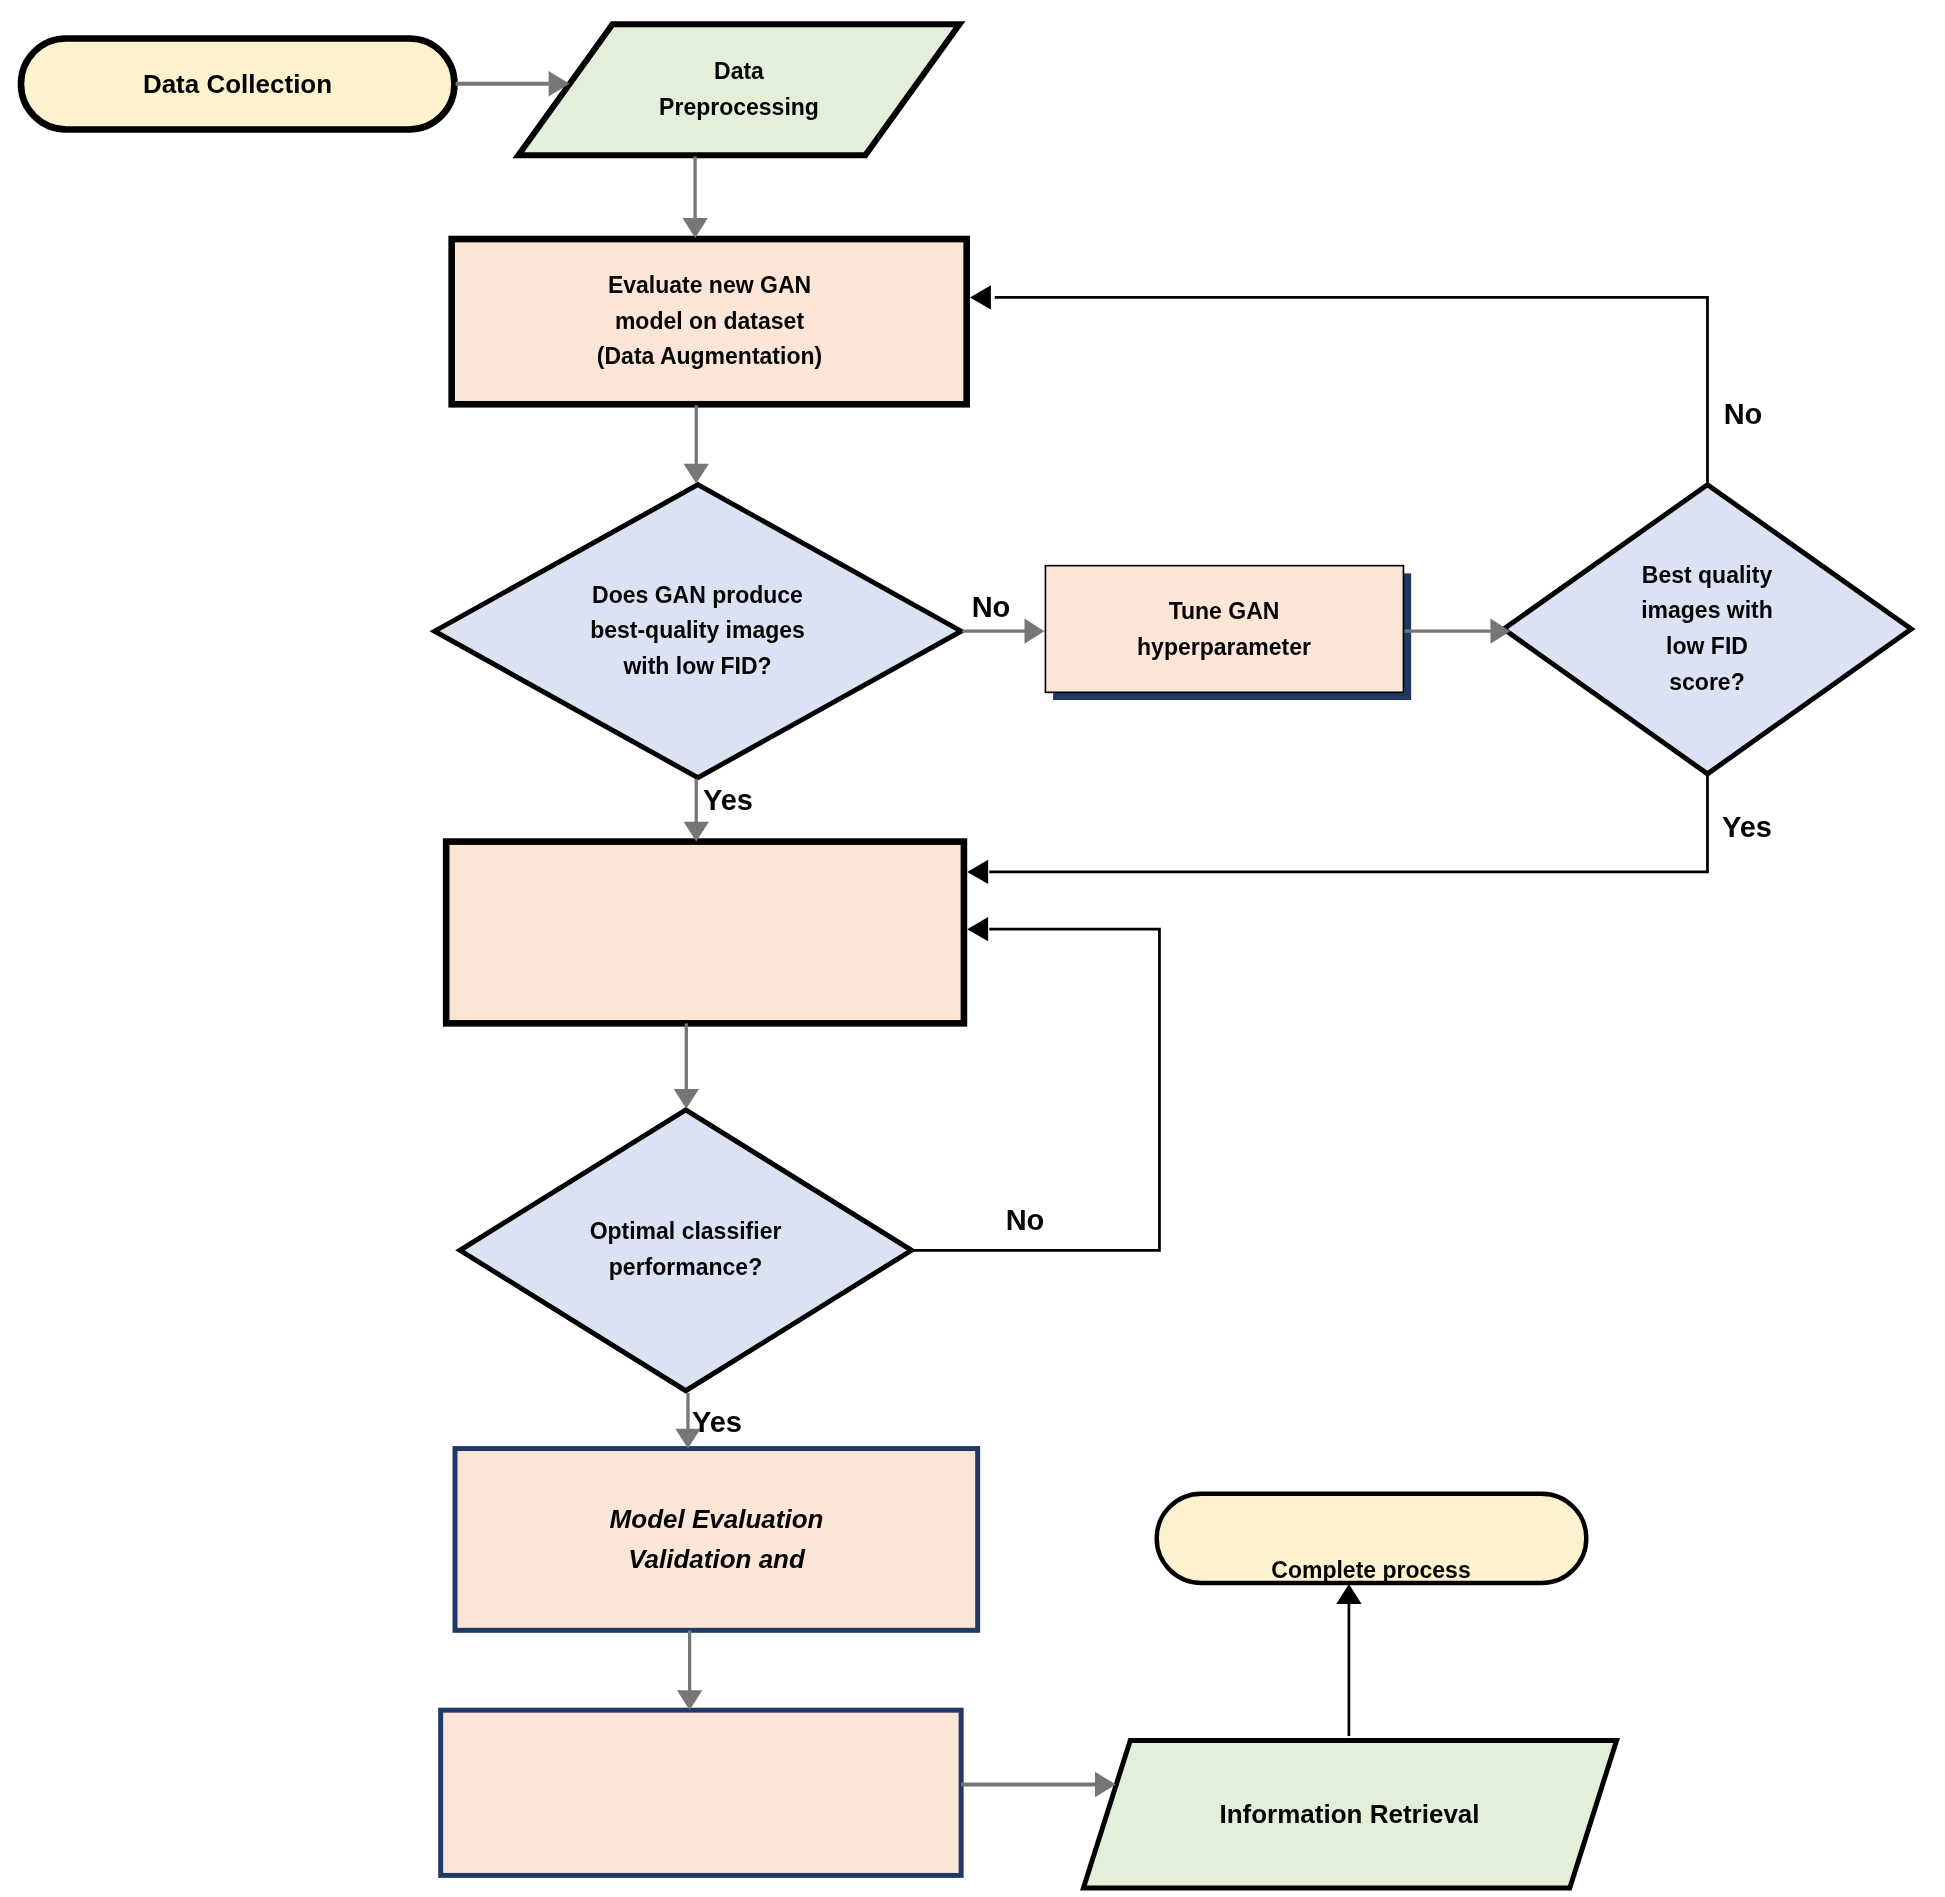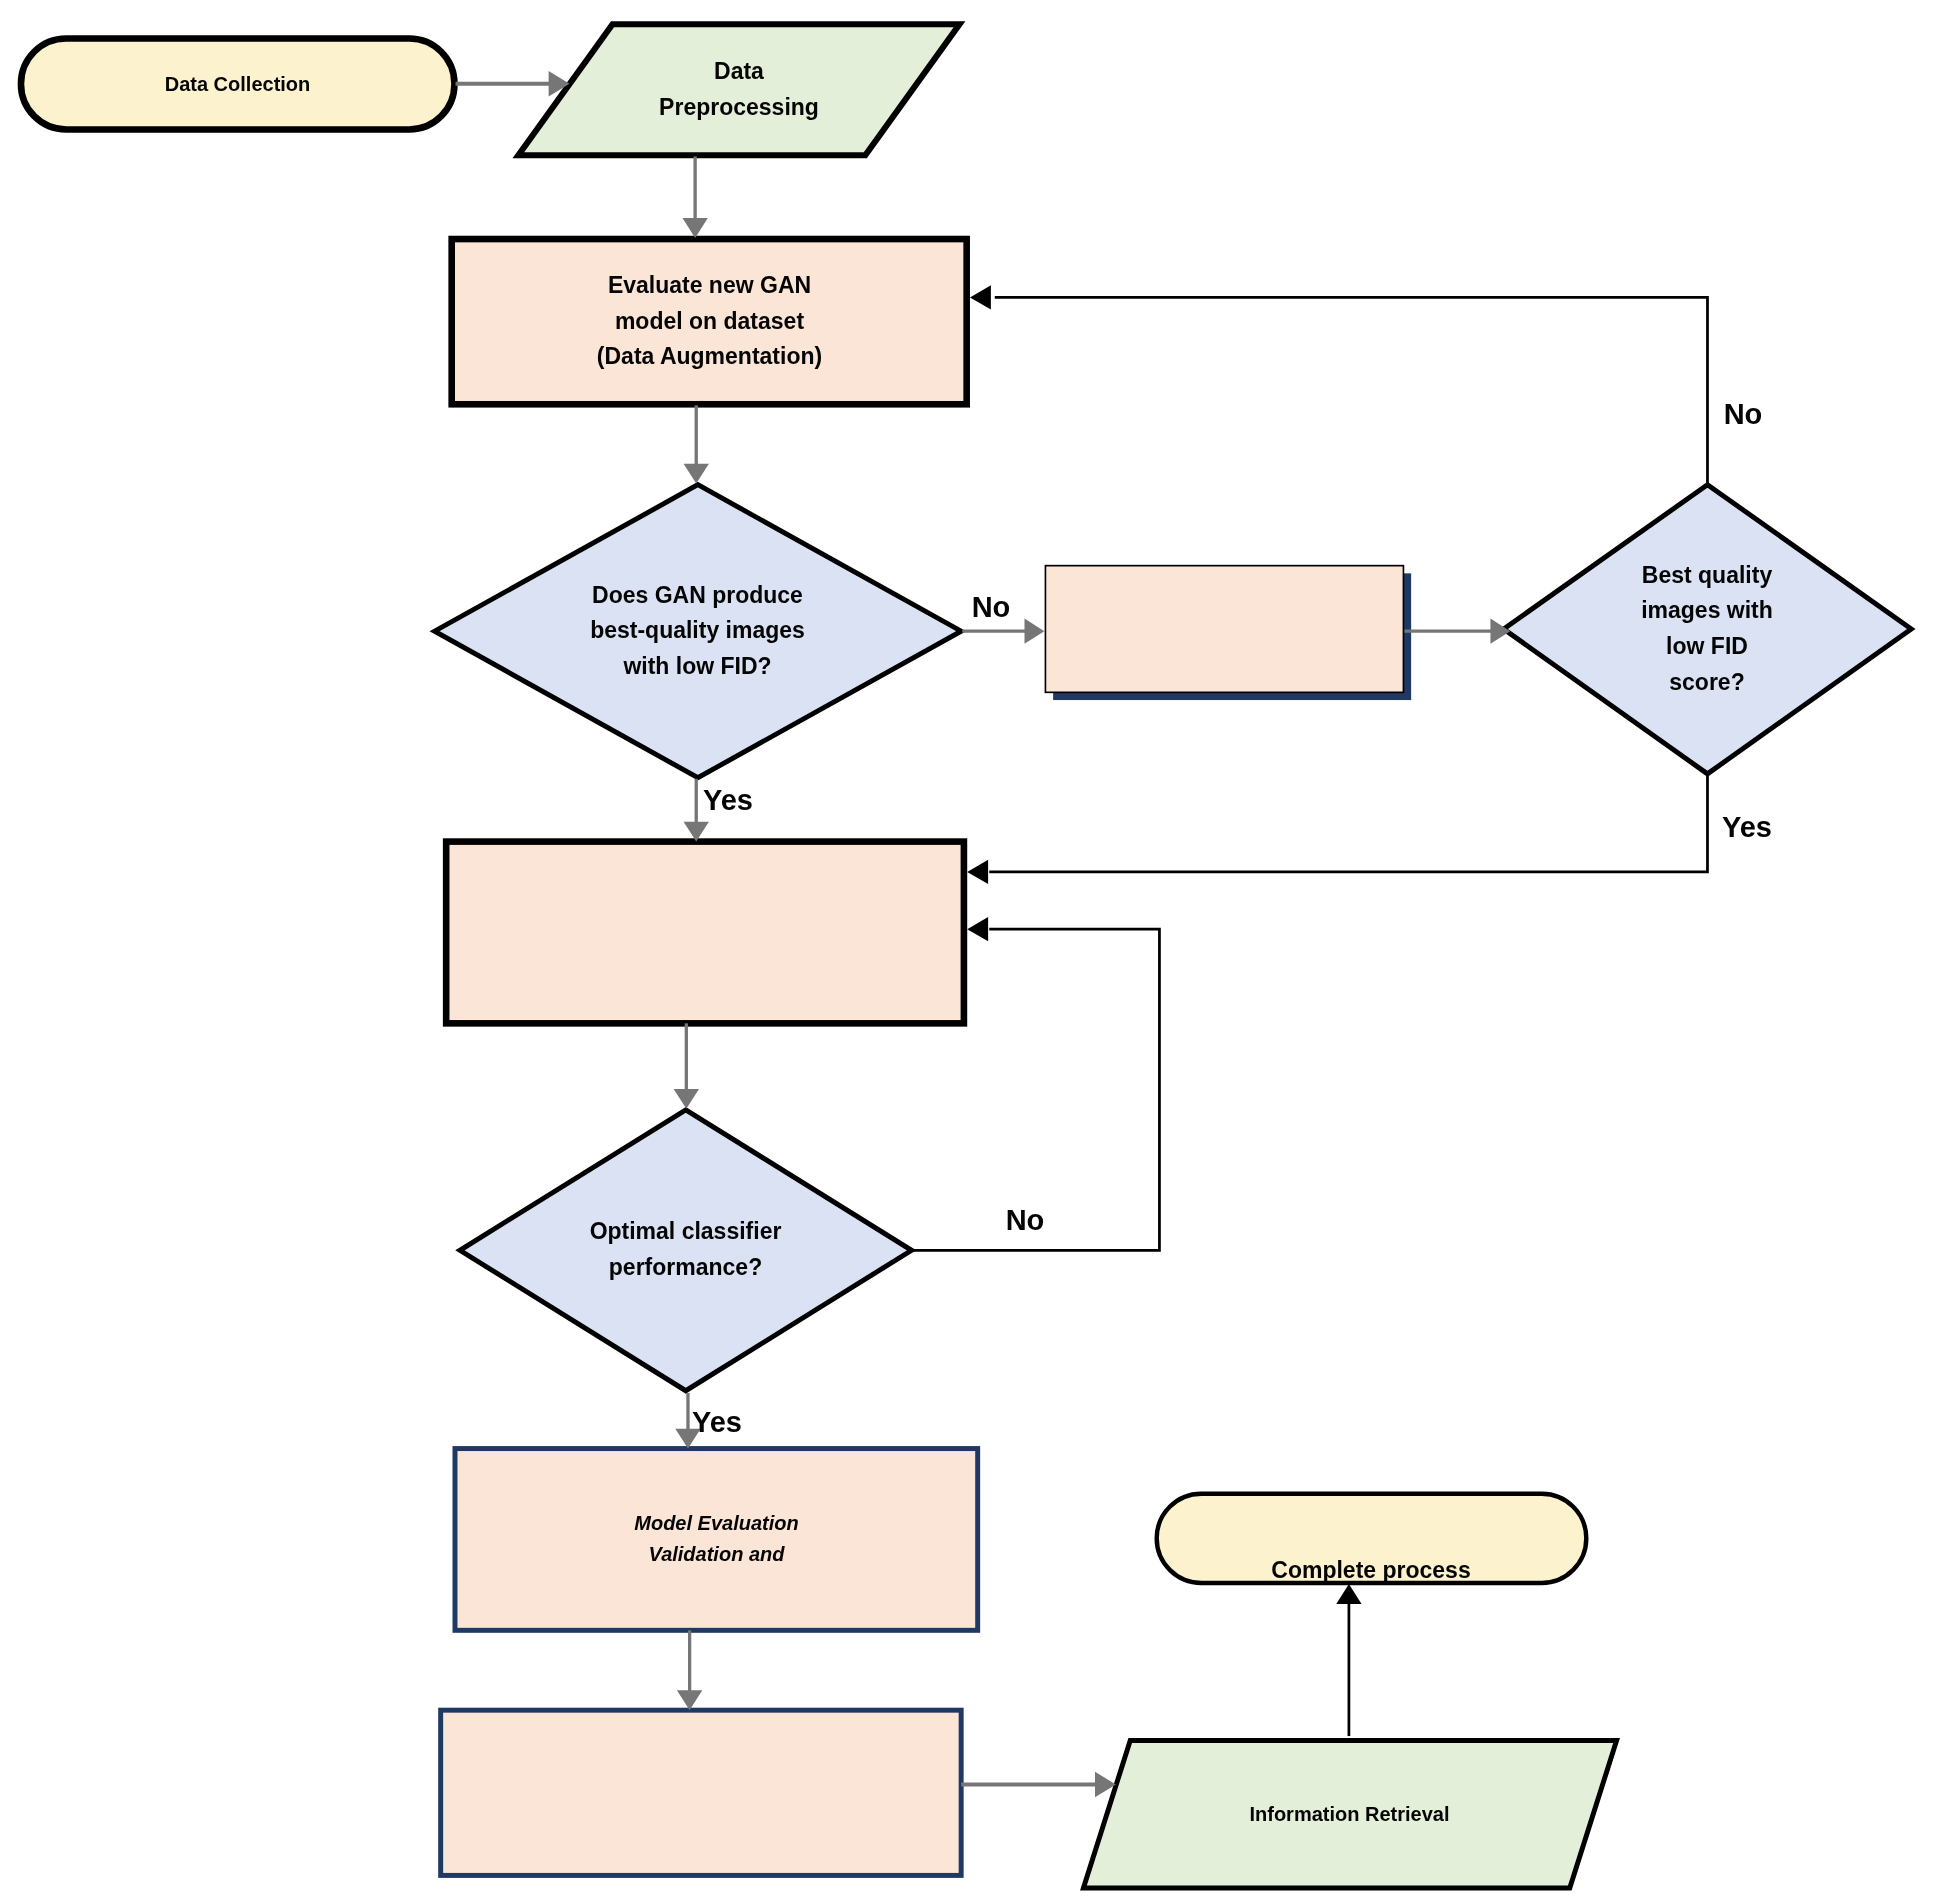--- a/index.html
+++ b/index.html
@@ -32,21 +32,21 @@
   .head-black{fill:#000;stroke:none;}
   .node-text{
     position:absolute;
     display:flex;align-items:center;justify-content:center;
     text-align:center;
     font-weight:700;color:#050505;
     font-size:23px;line-height:1.55;
     white-space:pre-line;
     pointer-events:none;
   }
-  .node-text.big{font-size:20px;}
+  .node-text.big{font-size:26px;}
   .edge-label{
     position:absolute;
     transform:translate(-50%,-50%);
     font-weight:700;color:#050505;
     font-size:29px;line-height:1;
     white-space:nowrap;
     pointer-events:none;
   }
 </style>
 </head>
@@ -115,20 +115,22 @@
 
   <div class="node-text big" style="left:21px;top:39px;width:433px;height:91px;">Data Collection</div>
   <div class="node-text" style="left:563px;top:24px;width:352px;height:131px;">Data
 Preprocessing</div>
   <div class="node-text" style="left:452px;top:239px;width:515px;height:165px;">Evaluate new GAN
 model on dataset
 (Data Augmentation)</div>
   <div class="node-text" style="left:477px;top:523px;width:441px;height:216px;">Does GAN produce
 best-quality images
 with low FID?</div>
+  <div class="node-text" style="left:1045px;top:566px;width:358px;height:127px;">Tune GAN
+hyperparameter</div>
   <div class="node-text" style="left:1531px;top:501px;width:352px;height:256px;">Best quality
 images with
 low FID
 score?</div>
   <div class="node-text" style="left:493px;top:1156px;width:385px;height:187px;">Optimal classifier
 performance?</div>
   <div class="node-text big" style="left:455px;top:1448px;width:523px;height:182px;font-style:italic;">Model Evaluation
 Validation and</div>
   <div class="node-text big" style="left:1107px;top:1740px;width:485px;height:148px;">Information Retrieval</div>
   <div class="node-text" style="left:1156px;top:1493px;width:430px;height:89px;margin-top:33px;">Complete process</div>

